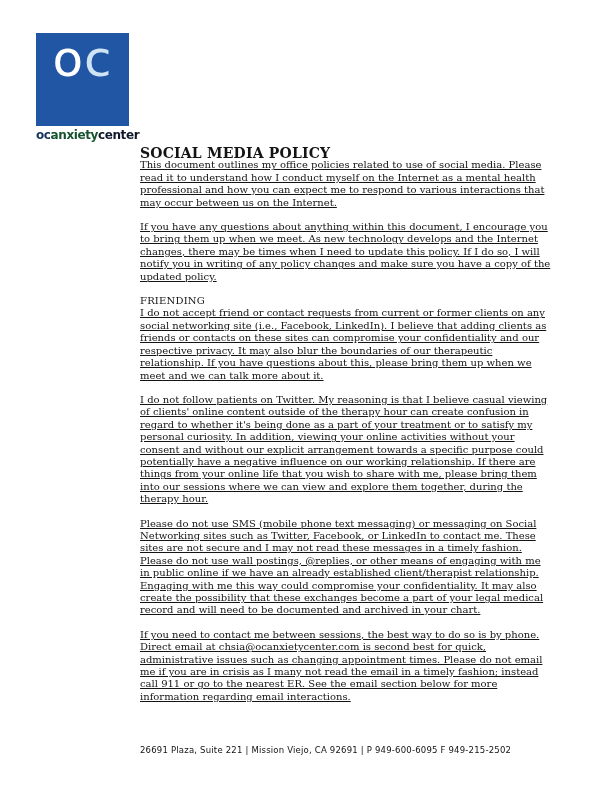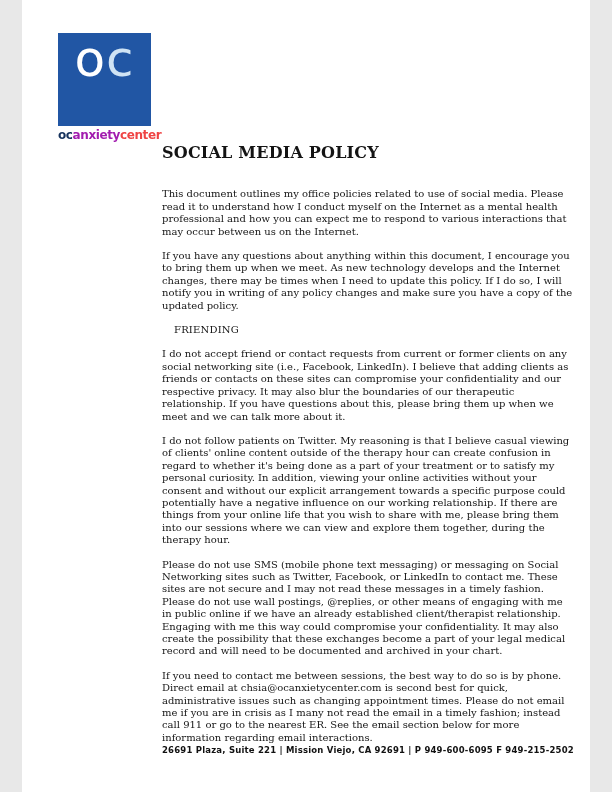--- a/index.html
+++ b/index.html
@@ -1,18 +1,18 @@
 <!DOCTYPE html>
 <html><head>
 <meta charset="utf-8">
 <style>
   html, body { margin: 0; padding: 0; background: #e8e8e8; }
   .page {
     position: relative;
-    width: 568px;
+    width: 612px;
     height: 792px;
     margin: 0 auto;
     background: #ffffff;
     overflow: hidden;
     font-family: "DejaVu Serif", serif;
     color: #141414;
   }
 
   
   .logo-square {
@@ -39,54 +39,54 @@
     position: absolute;
     left: 36px;
     top: 128px;
     font-family: "DejaVu Sans", sans-serif;
     font-weight: bold;
     font-size: 12px;
     letter-spacing: -0.4px;
     white-space: nowrap;
   }
   .wm-dark  { color: #16325c; }
-  .wm-light { color: #a21caf; }
-  .wm-mid   { color: #ef4444; }
+  .wm-light { color: #14532d; }
+  .wm-mid   { color: #0f172a; }
 
   
   .content {
     position: absolute;
     left: 140px;
     top: 147px;
     width: 412px;
     font-size: 10px;
     line-height: 12.4px;
     text-align: left;
   }
   .doc-title {
     font-weight: bold;
-    font-size: 16px;
+    font-size: 14px;
     letter-spacing: 0.2px;
-    margin: 0 0 29px 0;
+    margin: 0 0 0 0;
   }
-  .doc-para { margin: 0 0 12px 0; }
+  .doc-para { margin: 0 0 12px 0; text-decoration: underline; }
   .section-heading {
-    margin: 12px;
+    margin: 0;
     font-weight: normal;
     font-size: 10px;
     letter-spacing: 0.2px;
   }
 
   
   .footer {
     position: absolute;
     left: 140px;
     top: 745px;
     font-family: "DejaVu Sans", sans-serif;
-    font-weight: bold;
+    font-weight: normal;
     font-size: 8.5px;
     letter-spacing: 0.2px;
     color: #111111;
     white-space: nowrap;
   }
   .footer-line { margin: 0 0 9px 0; }
 </style>
 </head>
 <body>
 

